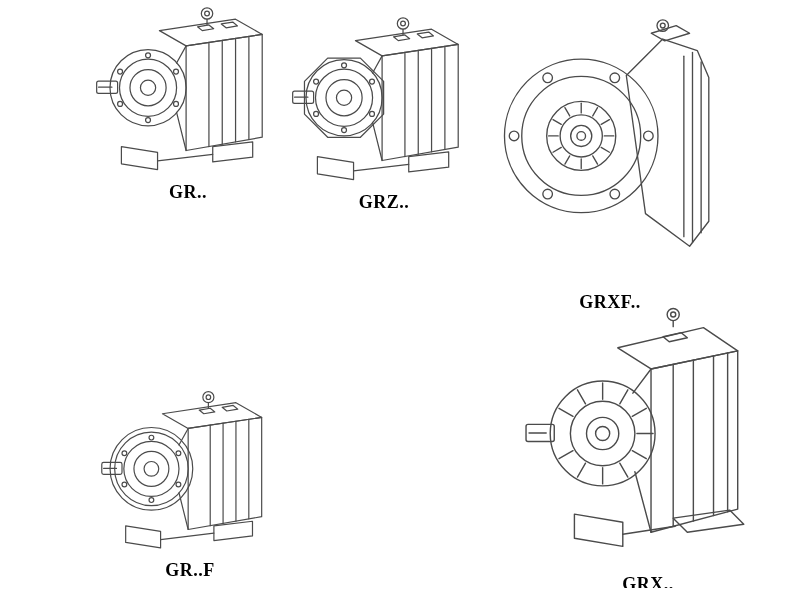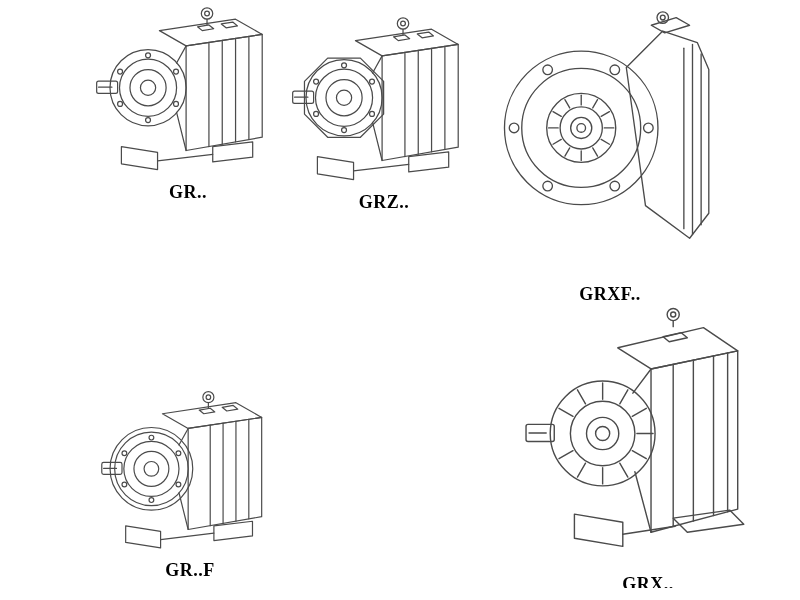--- a/index.html
+++ b/index.html
@@ -33,21 +33,21 @@
   }
   .ghost svg.drawing{
     color:var(--ghost,#c6c6c6);
     stroke-dasharray:2 2.6;
   }
   #symdefs{position:absolute;width:0;height:0;overflow:hidden;}
 
   
   #cell-gr   {left:90px;  top:4px;   width:196px; height:200px;}
   #cell-grz  {left:288px; top:14px;   width:192px; height:200px;}
-  #cell-grxf {left:486px; top:8px;   width:248px; height:298px;gap:15px;}
+  #cell-grxf {left:486px; top:16px;   width:248px; height:298px;gap:15px;}
   #cell-grf  {left:92px;  top:210px; width:200px; height:200px;}
   #cell-grad {left:288px; top:208px; width:200px; height:202px;}
   #cell-grx  {left:522px; top:300px; width:252px; height:296px;}
   #cell-grff {left:90px;  top:388px; width:200px; height:194px;}
   #cell-gram {left:288px; top:404px; width:200px; height:194px;}
 </style>
 </head>
 <body>
 
 <svg id="symdefs" aria-hidden="true">

